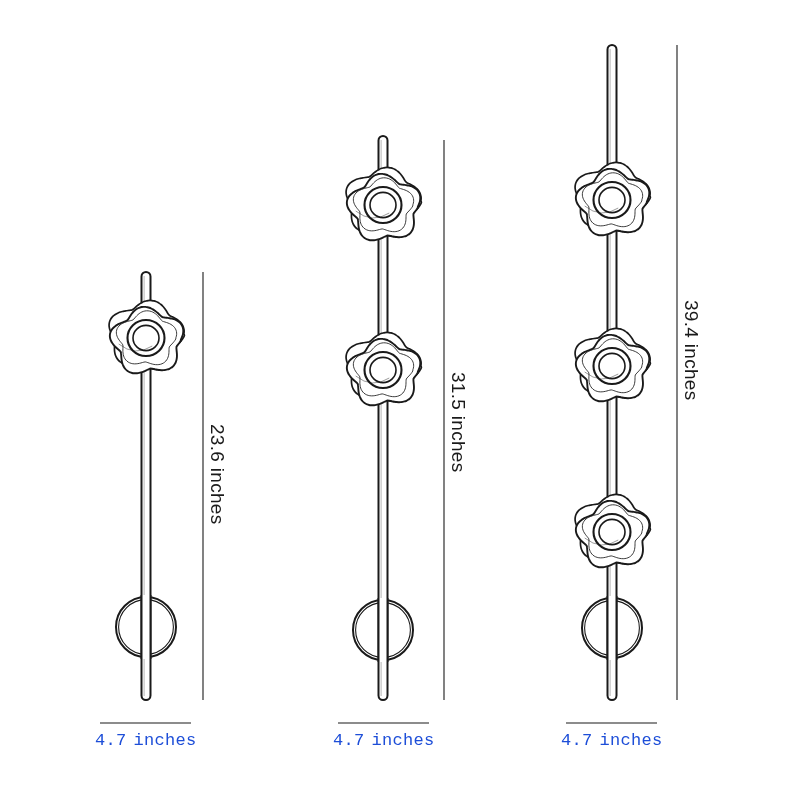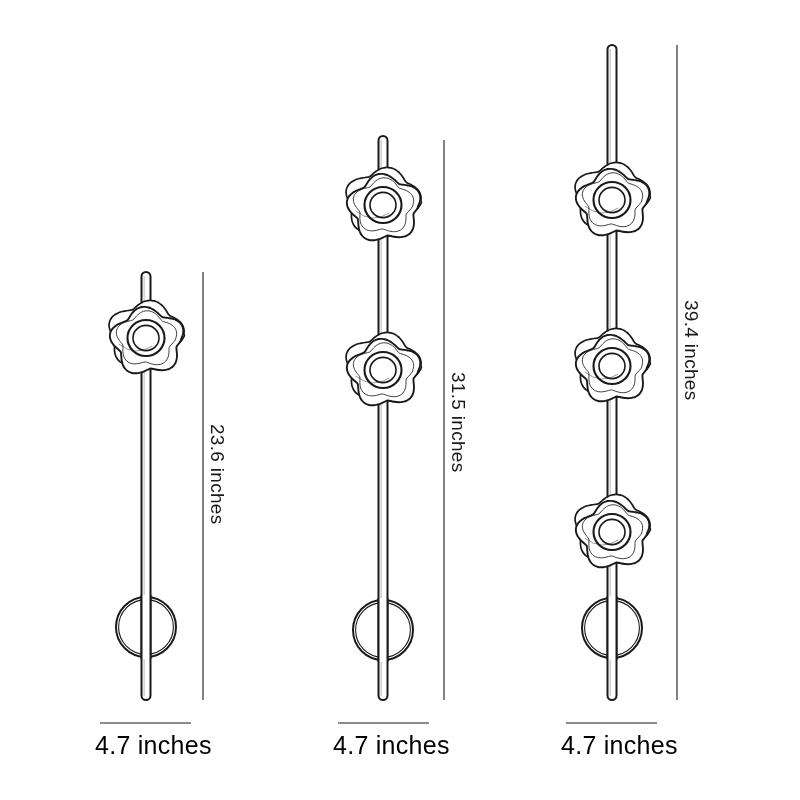--- a/index.html
+++ b/index.html
@@ -35,23 +35,23 @@
     font-size: 19px;
     color: #1a1a1a;
     letter-spacing: 0.3px;
     white-space: nowrap;
     transform-origin: left top;
     transform: rotate(90deg);
     user-select: none;
   }
   .wdim-label {
     position: absolute;
-    font-family: Liberation Sans, sans-serif;
-    font-size: 25px;
-    color: #000000;
+    font-family: Liberation Mono, monospace;
+    font-size: 17px;
+    color: #1d4ed8;
     letter-spacing: 0.3px;
     white-space: nowrap;
     text-align: center;
     user-select: none;
   }
   .wdim-label .num { margin-right: 7px; }
 </style>
 </head>
 <body>
 

